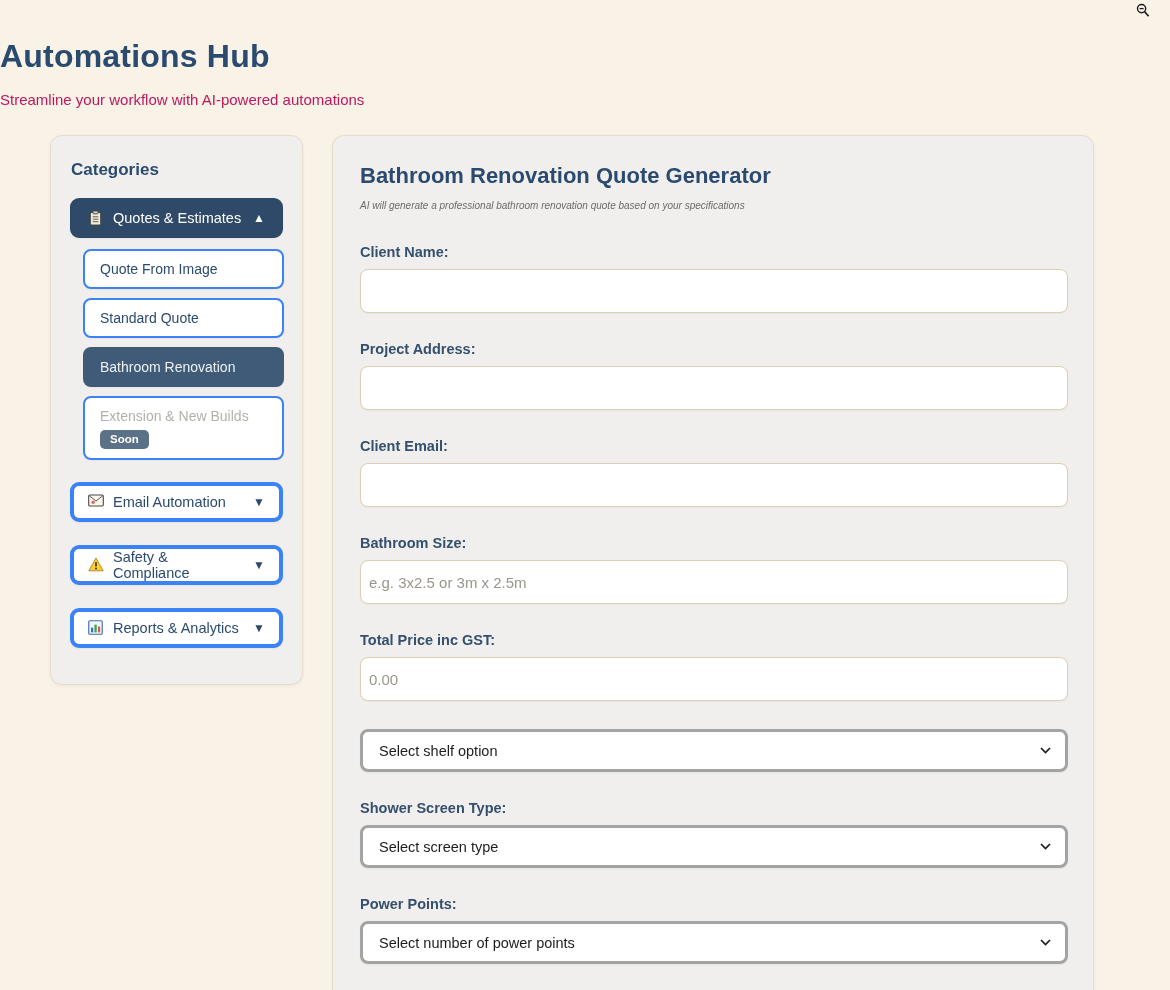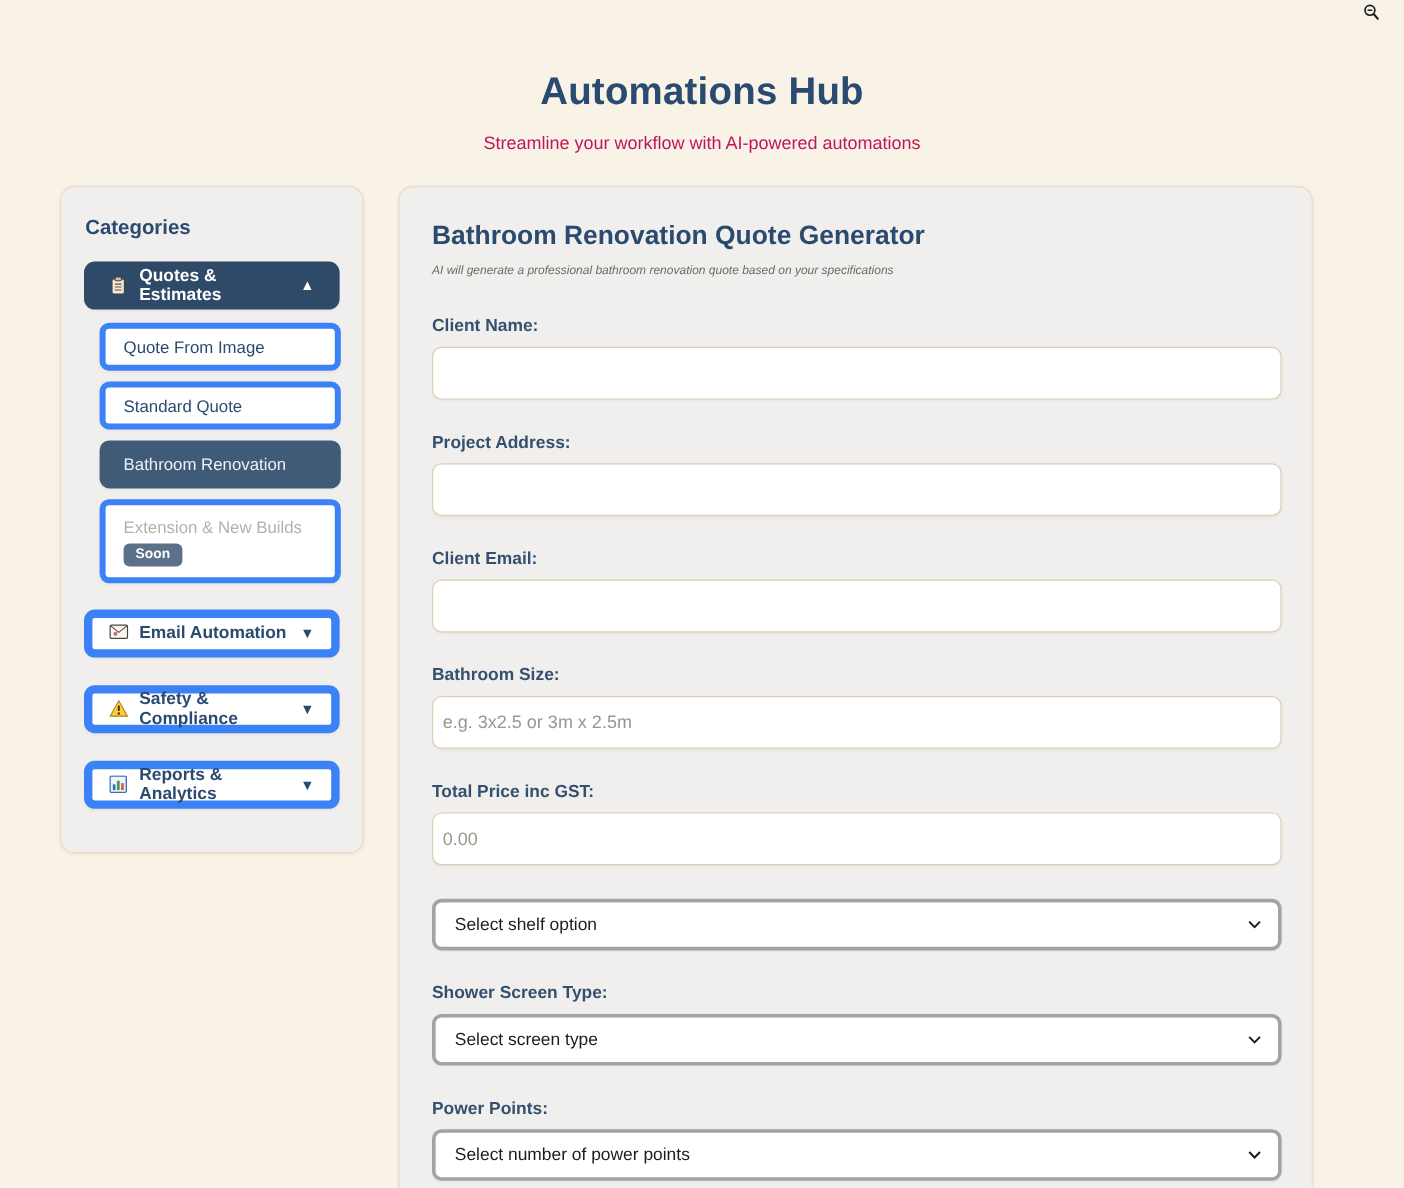--- a/index.html
+++ b/index.html
@@ -7,21 +7,21 @@
   body {
     background: #f8f2e7;
     font-family: "Liberation Sans", "DejaVu Sans", sans-serif;
     overflow: hidden;
     position: relative;
   }
   .zoom-indicator {
     position: absolute; top: 3px; right: 20px;
     width: 14px; height: 15px;
   }
-  .page-header { text-align: center; padding-top: 58px; }
+  .page-header { text-align: left; padding-top: 38px; }
   .page-title {
     font-size: 32px; font-weight: 700; color: #2b4a6f; letter-spacing: 0.2px;
   }
   .page-subtitle { margin-top: 16px; font-size: 15px; color: #be185d; }
 
   .content { display: flex; align-items: flex-start; margin: 27px 0 0 50px; gap: 29px; }
 
   
   .sidebar {
     width: 253px;
@@ -31,43 +31,43 @@
     padding: 20px 19px 36px 19px;
     box-shadow: 0 1px 3px rgba(120,100,70,0.08);
   }
   .sidebar-heading {
     font-size: 17px; font-weight: 700; color: #2b4a6f; margin: 4px 0 18px 1px;
   }
   .category-btn {
     width: 100%; height: 40px;
     display: flex; align-items: center; gap: 9px;
     background: #ffffff;
-    border: 7px solid #3b82f6;
+    border: 4px solid #3b82f6;
     border-radius: 9px;
     padding: 0 14px;
-    font-size: 14.5px; font-weight: 700; color: #2b4a6f;
+    font-size: 14.5px; font-weight: 400; color: #2b4a6f;
     cursor: pointer;
     margin-bottom: 23px;
     box-shadow: 0 1px 2px rgba(120,100,70,0.07);
   }
   .category-btn.active {
     background: #2e4a68;
     border-color: #2e4a68;
     color: #ffffff;
     margin-bottom: 11px;
   }
   .cat-arrow { margin-left: auto; font-size: 12px; line-height: 1; }
   .cat-icon { width: 16px; height: 16px; flex: 0 0 auto; display: inline-flex; }
 
   .subitems { margin: 0 0 22px 13px; }
   .subitem {
     width: 201px; min-height: 40px;
     display: flex; align-items: center;
     background: #ffffff;
-    border: 5px solid #3b82f6;
+    border: 2px solid #3b82f6;
     border-radius: 8px;
     padding: 0 15px;
     font-size: 14px; color: #2b4a6f;
     cursor: pointer;
     margin-bottom: 9px;
     box-shadow: 0 1px 2px rgba(120,100,70,0.06);
   }
   .subitem.selected {
     background: #3f5b78;
     border-color: #3f5b78;

